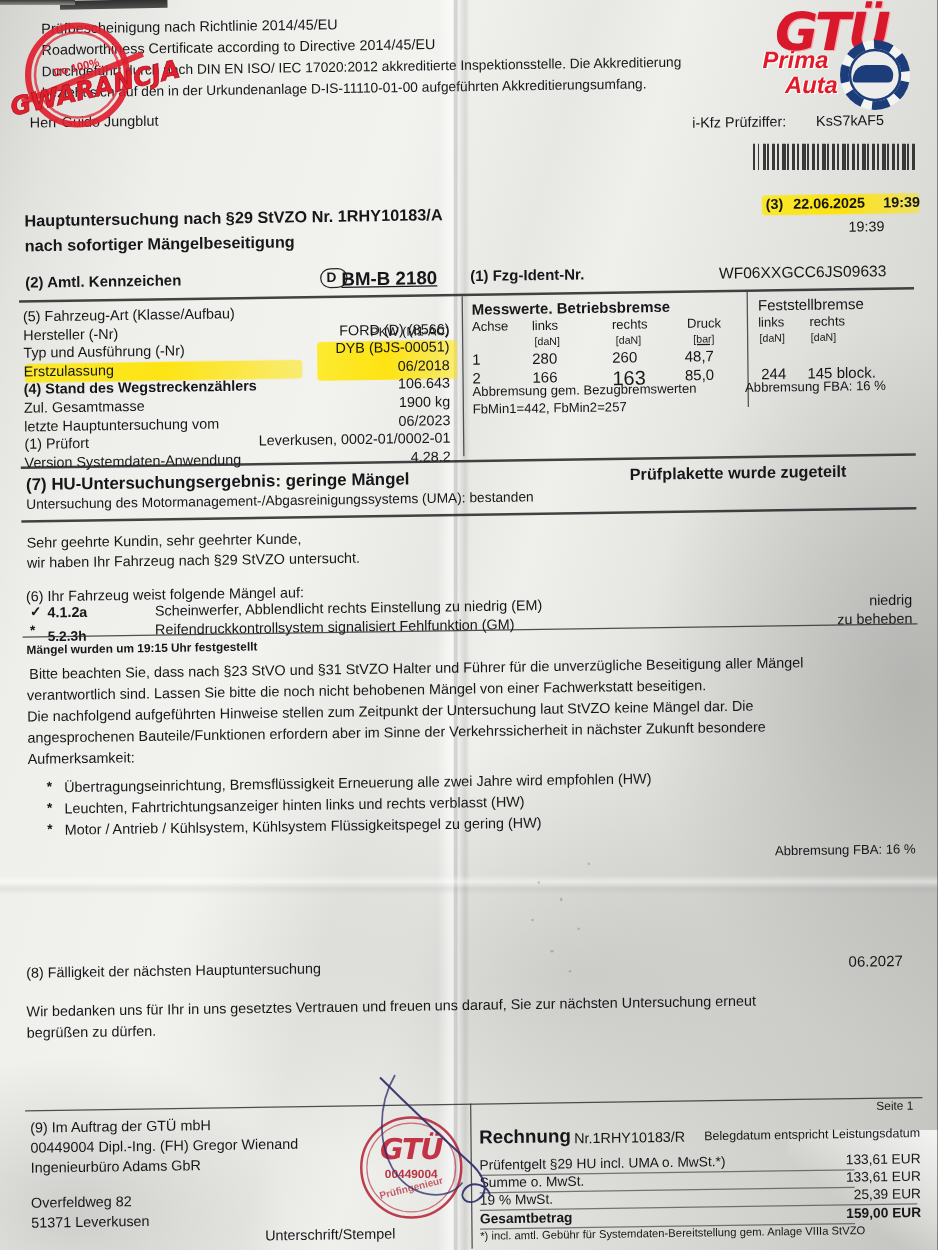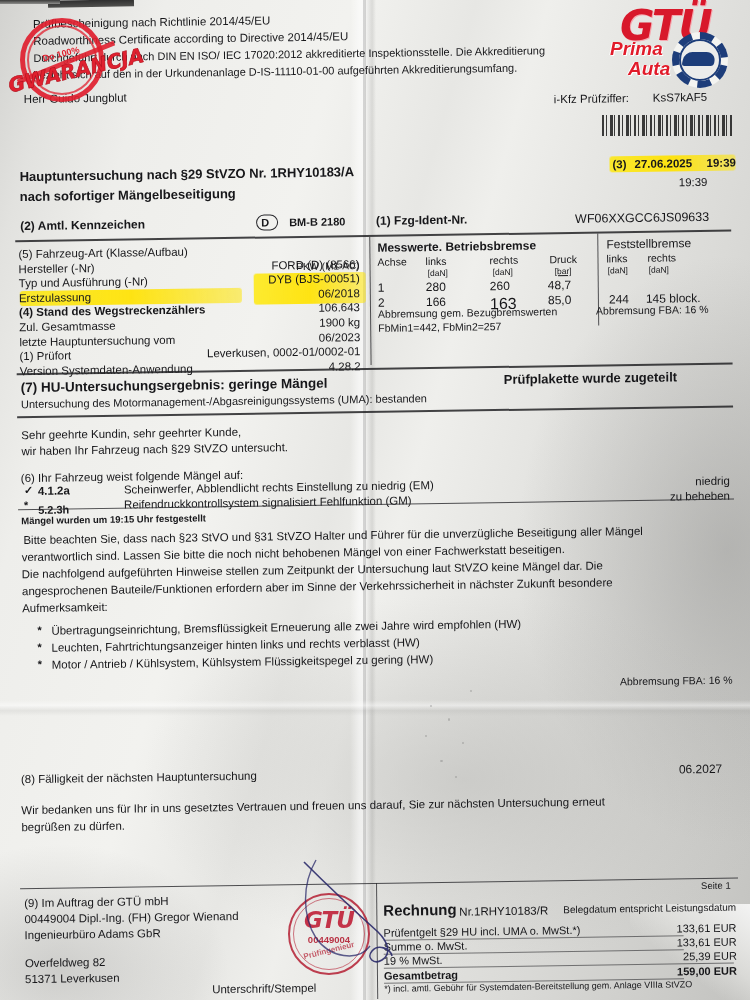--- a/index.html
+++ b/index.html
@@ -196,28 +196,28 @@
     <div class="t" style="left:28px; top:89px; font-size:11.5px;">Herr Guido Jungblut</div>
 
     <div class="t" style="left:558px; top:97px; font-size:11.5px;">i-Kfz Prüfziffer:</div>
     <div class="t" style="left:657px; top:97px; font-size:11.5px;">KsS7kAF5</div>
 
     <div class="t b" style="left:23px; top:166px; font-size:13px;">Hauptuntersuchung nach §29 StVZO Nr. 1RHY10183/A</div>
     <div class="t b" style="left:23px; top:186px; font-size:13px;">nach sofortiger Mängelbeseitigung</div>
 
     <div class="hl" style="left:613px; top:161px; width:126px; height:16px;"></div>
     <div class="t b" style="left:616px; top:163px; font-size:11.5px;">(3)</div>
-    <div class="t b" style="left:638px; top:163px; font-size:11.5px;">27.06.2025</div>
+    <div class="t b" style="left:638px; top:163px; font-size:11.5px;">22.06.2025</div>
     <div class="t b" style="left:710px; top:163px; font-size:11.5px;">19:39</div>
     <div class="t" style="left:682px; top:182px; font-size:11.5px;">19:39</div>
 
     <div class="t b" style="left:23px; top:216px; font-size:12px;">(2) Amtl. Kennzeichen</div>
     <div style="position:absolute; left:259px; top:214px; width:22px; height:16px; border:1.3px solid #26262a; border-radius:11px;"></div>
     <div class="t b" style="left:264px; top:216px; font-size:11px;">D</div>
-    <div class="t b" style="left:292px; top:216px; font-size:11px;">BM-B 2180</div>
+    <div class="t b" style="left:276px; top:216px; font-size:15px;text-decoration:underline;">BM-B 2180</div>
 
     <div class="t b" style="left:379px; top:216px; font-size:12px;">(1)  Fzg-Ident-Nr.</div>
     <div class="t" style="left:578px; top:216px; font-size:12.5px;">WF06XXGCC6JS09633</div>
 
     <div class="hr2" style="left:18px; top:236px; width:716px;"></div>
 
     <div class="hl" style="left:22px; top:287px; width:222px; height:15px;"></div>
     <div class="hl" style="left:256px; top:273px; width:112px; height:31px;"></div>
 
     <div id="vehicle-rows">

